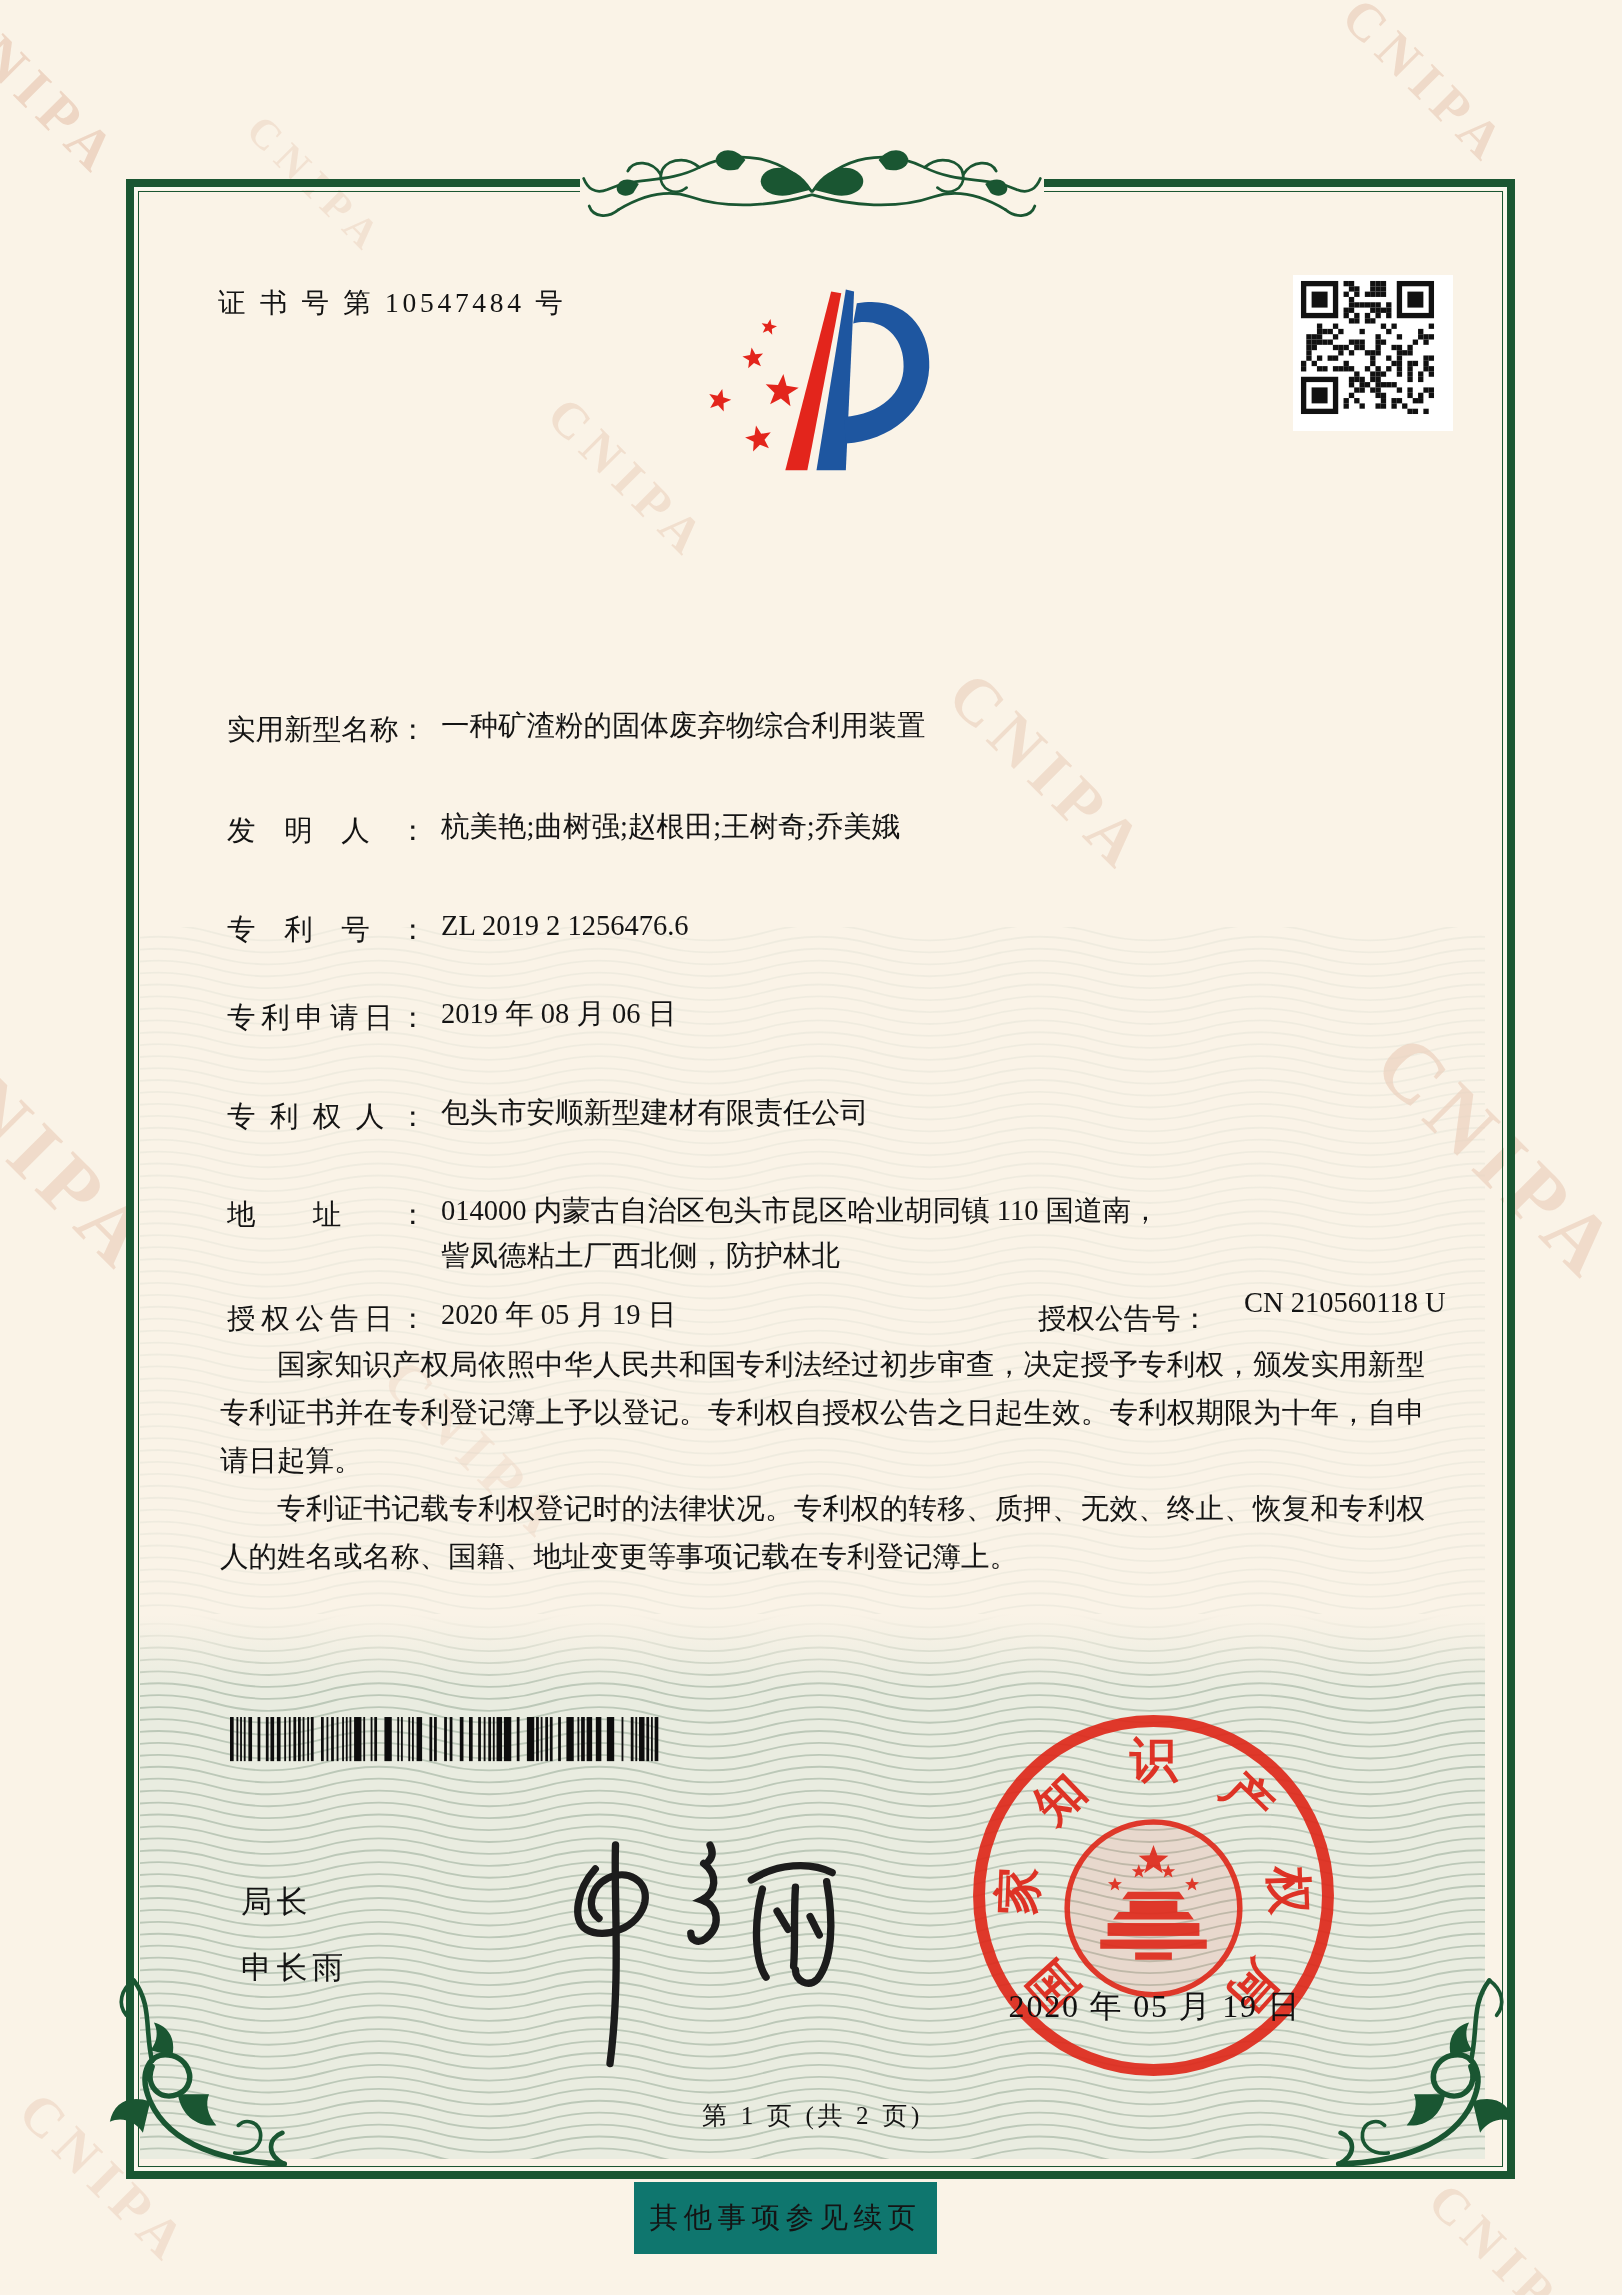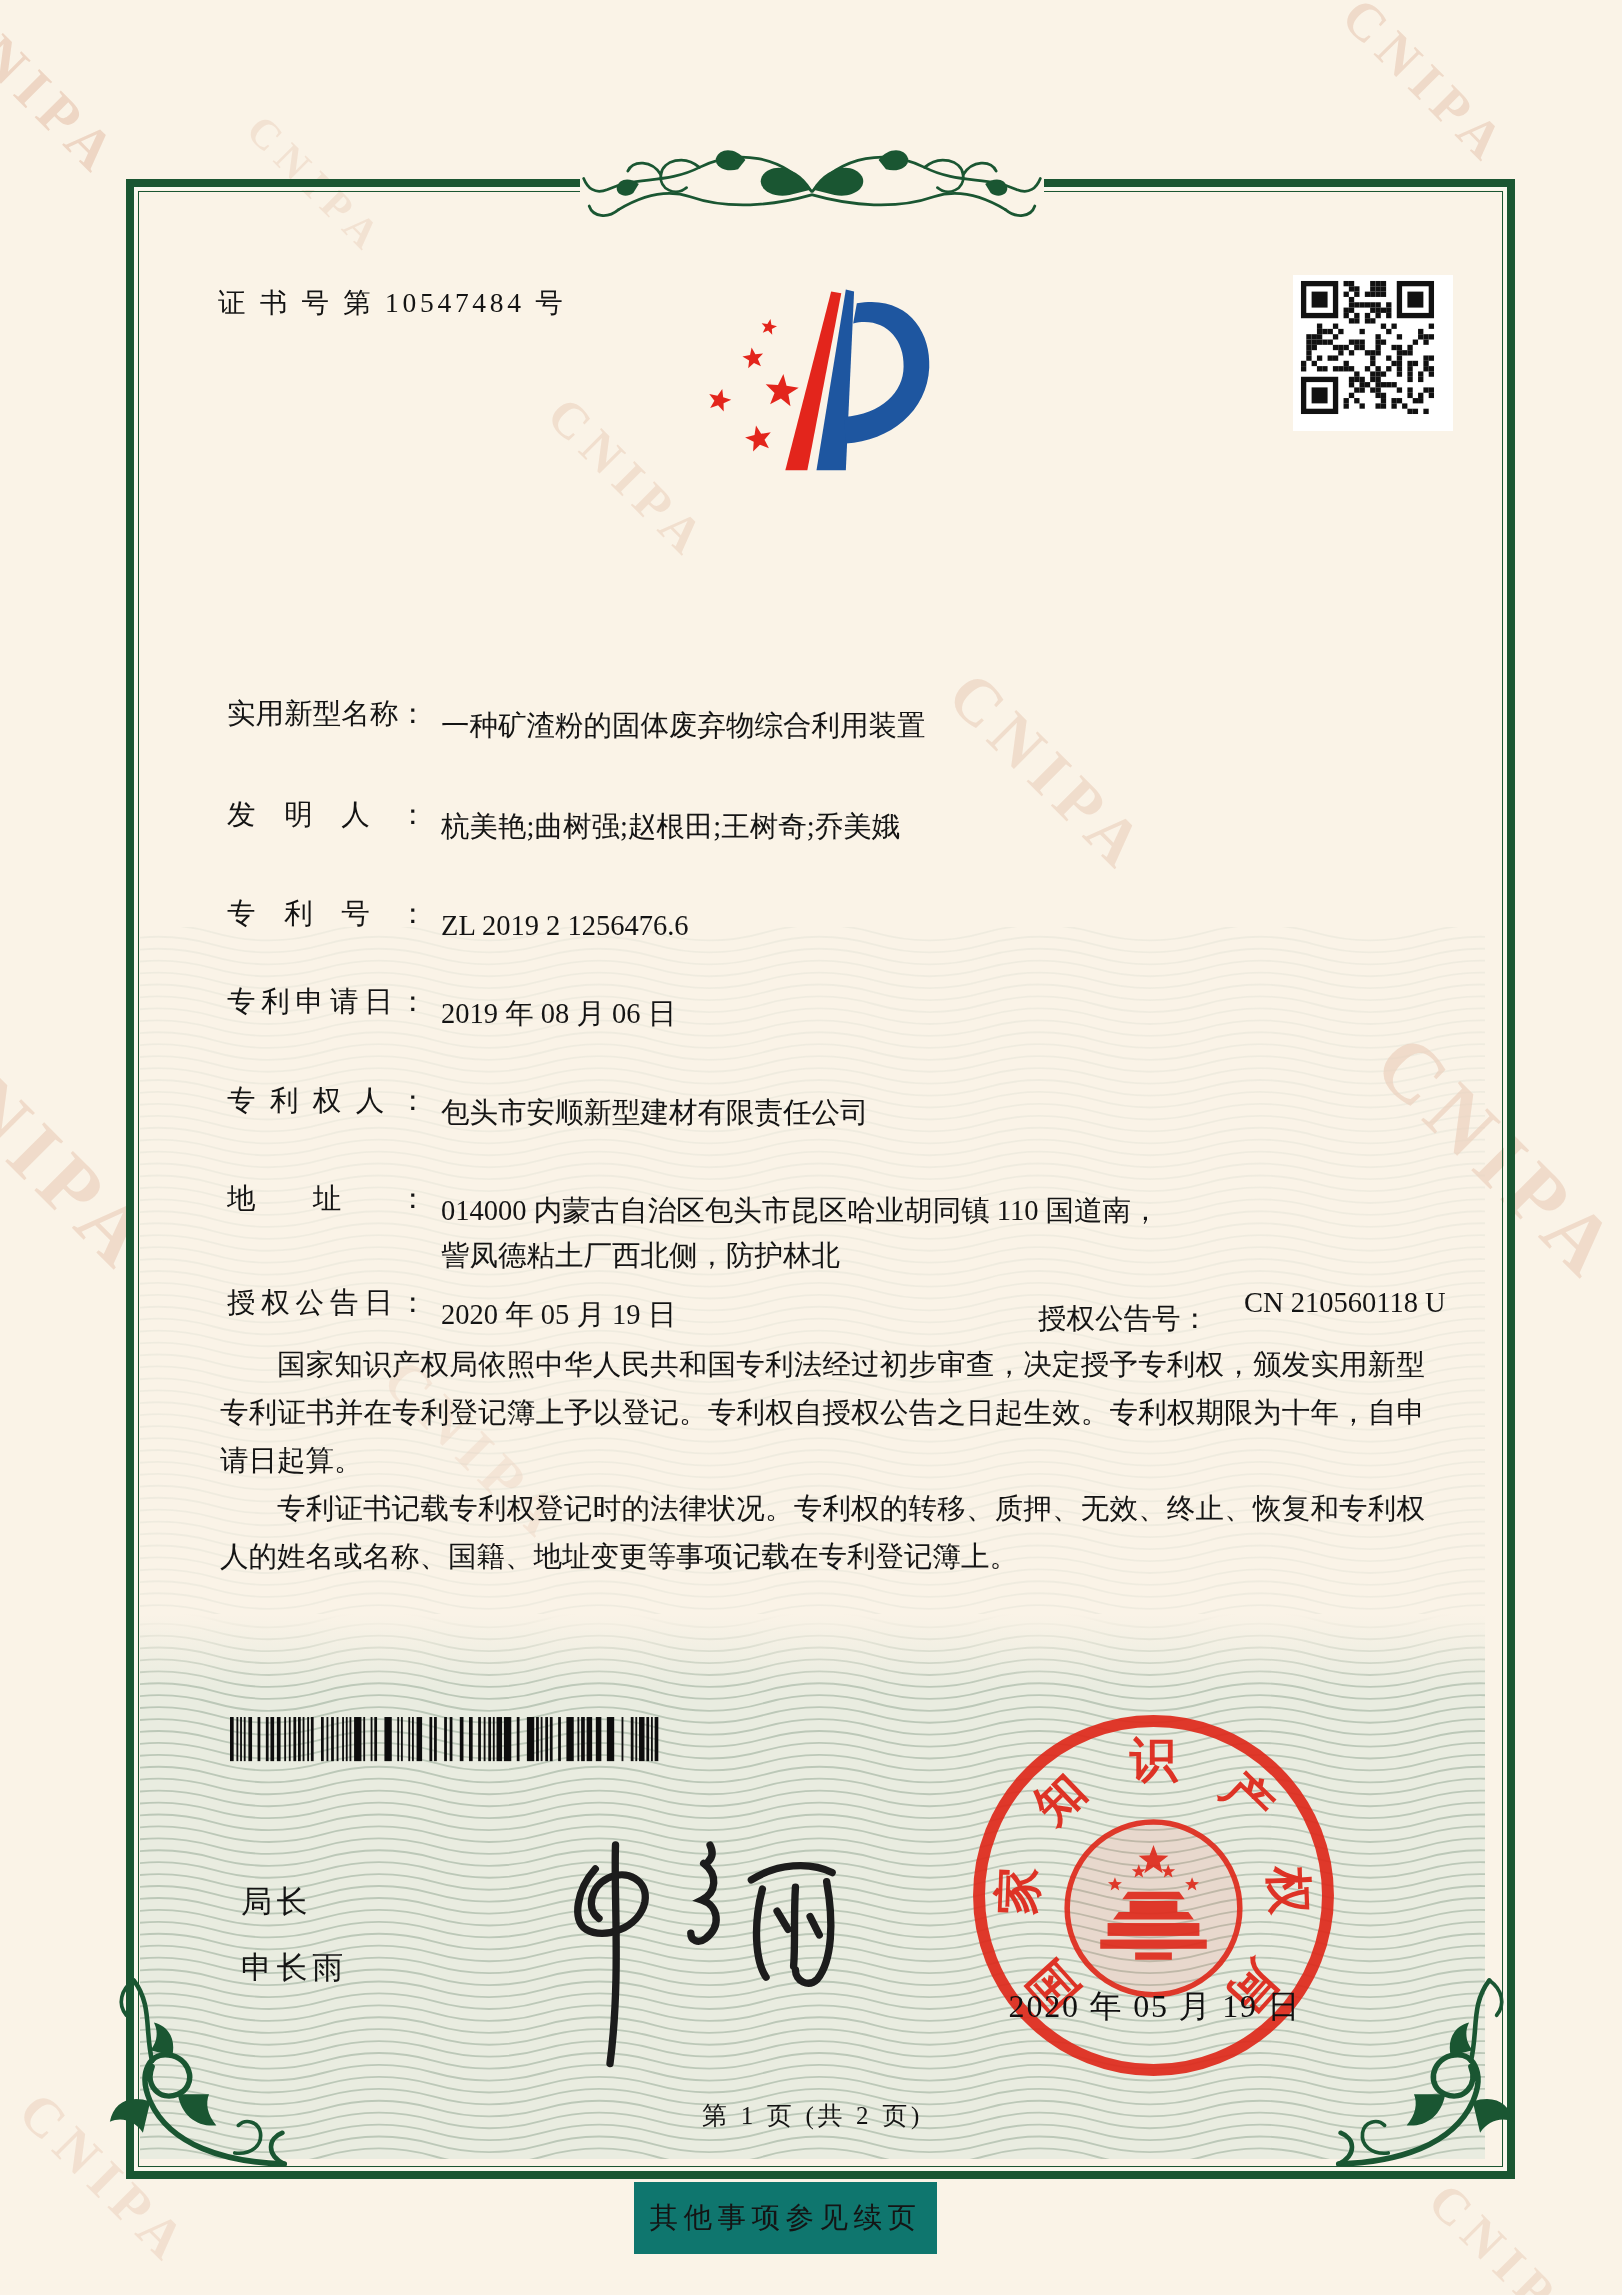--- a/index.html
+++ b/index.html
@@ -13,21 +13,21 @@
   .frame .gap{position:absolute;inset:0;border:3.7px solid #f9f8ee;}
   .frame .thin{position:absolute;inset:3.7px;border:1.8px solid var(--green,#1a5632);}
   .flourish{position:absolute;left:580px;top:136px;width:464px;height:94px;background:#faf3e7;z-index:3;}
   .corner{position:absolute;width:184px;height:202px;z-index:3;}
   .content{position:absolute;inset:0;z-index:4;}
   .certno{position:absolute;left:218px;top:285px;font-size:27.5px;letter-spacing:3.7px;}
   .logo{position:absolute;left:701px;top:281px;}
   .qrbox{position:absolute;left:1293px;top:275px;width:160px;height:156px;background:#fff;}
   .title{position:absolute;left:126px;top:490px;width:1373px;text-align:center;font-size:72px;font-weight:700;letter-spacing:11px;}
   .row{position:absolute;left:227px;width:1267px;font-size:28.5px;line-height:1.35;}
-  .row .lab{position:absolute;left:0;top:0;width:200px;display:inline-block;text-align:justify;text-align-last:justify;white-space:nowrap;}
+  .row .lab{position:absolute;left:0;top:16px;width:200px;display:inline-block;text-align:justify;text-align-last:justify;white-space:nowrap;}
   .row .val{position:absolute;left:214px;top:12px;white-space:nowrap;}
   .row .val2line{position:absolute;left:214px;top:57px;white-space:nowrap;}
   .row .lab2{position:absolute;left:811px;top:16px;white-space:nowrap;}
   .row .valr{position:absolute;left:1017px;top:0;white-space:nowrap;}
   .bodytxt{position:absolute;left:220px;top:1341px;width:1205px;font-size:28.5px;line-height:48px;text-align:justify;}
   .bodytxt p{margin:0;text-indent:2em;}
   .barcode{position:absolute;left:230px;top:1717px;}
   .director{position:absolute;left:241px;font-size:31px;letter-spacing:4.6px;}
   .signature{position:absolute;left:487px;top:1832px;}
   .seal{position:absolute;left:968px;top:1710px;mix-blend-mode:multiply;}

